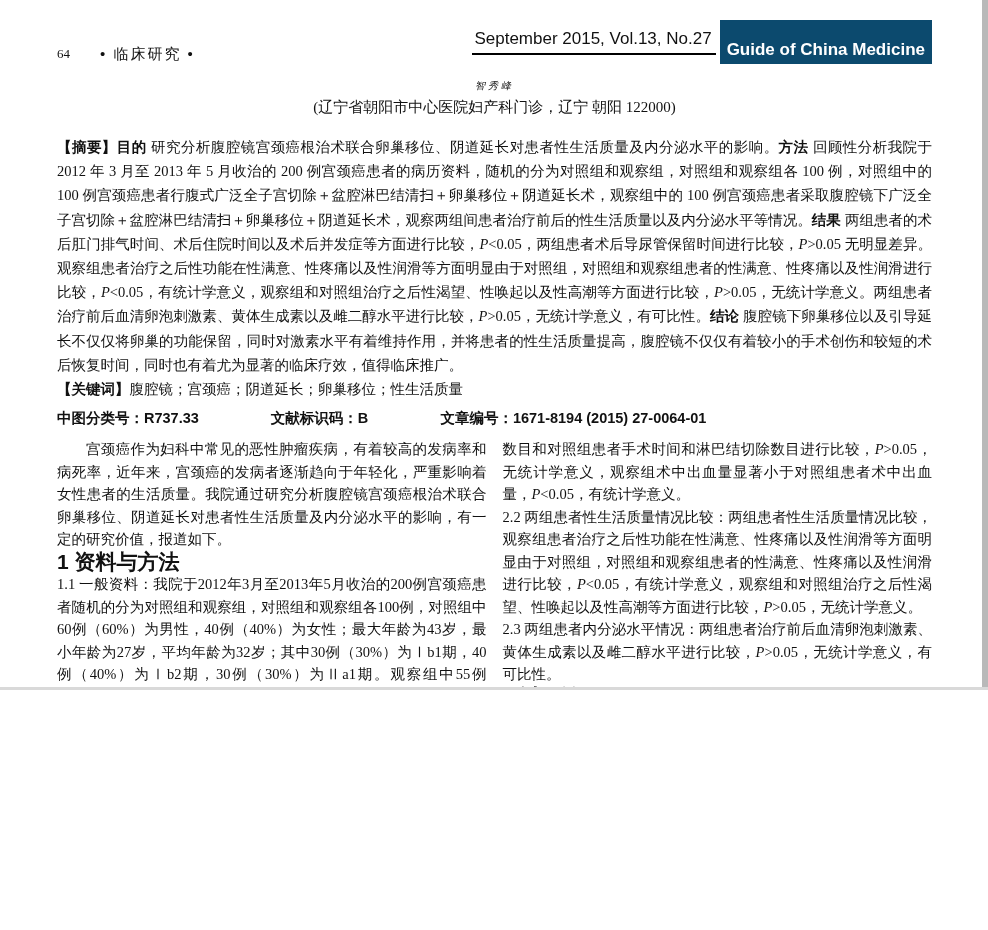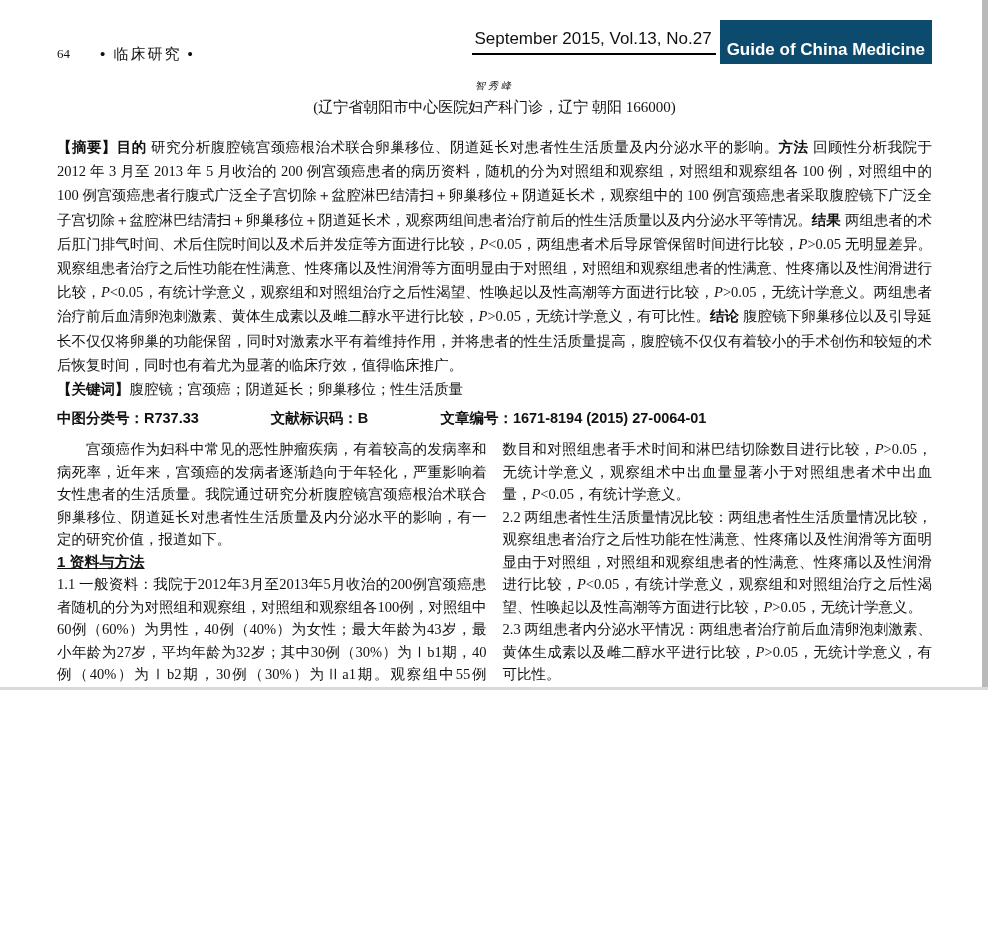--- a/index.html
+++ b/index.html
@@ -64,21 +64,21 @@
   .meta-item { margin-right:68px;text-align:center; }
   .meta-item:last-child { margin-right:0; }
   .doi-line { margin:4px 0 0 2px; font-size:15px; line-height:22px; }
   
   .columns { display:flex; gap:16px; margin-top:9px; }
   .col { flex:1 1 0; min-width:0; }
   .body-p { margin:0; font-size:14.5px; line-height:22.5px; text-align:justify; }
   .body-p.indent { text-indent:2em; }
   .body-heading {
     font-family:"Liberation Sans",sans-serif; font-weight:bold;
-    font-size:15px; line-height:22.5px;text-decoration:underline;
+    font-size:21px; line-height:22.5px;
   }
   .pv { font-style:italic; font-family:"Liberation Serif",serif; }
 </style>
 </head>
 <body>
 
 <div class="page">
 
   <header class="page-header">
     <div class="header-left">
@@ -86,21 +86,21 @@
       <span class="section-label">• 临床研究 •</span>
     </div>
     <div class="header-right">
       <span class="issue-info">September 2015, Vol.13, No.27</span>
       <span class="journal-name">Guide of China Medicine</span>
     </div>
   </header>
 
 
   <div class="author">智秀峰</div>
-  <div class="affiliation">(辽宁省朝阳市中心医院妇产科门诊，辽宁 朝阳 166000)</div>
+  <div class="affiliation">(辽宁省朝阳市中心医院妇产科门诊，辽宁 朝阳 122000)</div>
 
   <p class="abstract"><span class="seg-bold">【摘要】目的 </span><span>研究分析腹腔镜宫颈癌根治术联合卵巢移位、阴道延长对患者性生活质量及内分泌水平的影响。</span><span class="seg-bold">方法 </span><span>回顾性分析我院于 2012 年 3 月至 2013 年 5 月收治的 200 例宫颈癌患者的病历资料，随机的分为对照组和观察组，对照组和观察组各 100 例，对照组中的 100 例宫颈癌患者行腹式广泛全子宫切除＋盆腔淋巴结清扫＋卵巢移位＋阴道延长术，观察组中的 100 例宫颈癌患者采取腹腔镜下广泛全子宫切除＋盆腔淋巴结清扫＋卵巢移位＋阴道延长术，观察两组间患者治疗前后的性生活质量以及内分泌水平等情况。</span><span class="seg-bold">结果 </span><span>两组患者的术后肛门排气时间、术后住院时间以及术后并发症等方面进行比较，<i class="pv">P</i>&lt;0.05，两组患者术后导尿管保留时间进行比较，<i class="pv">P</i>&gt;0.05 无明显差异。观察组患者治疗之后性功能在性满意、性疼痛以及性润滑等方面明显由于对照组，对照组和观察组患者的性满意、性疼痛以及性润滑进行比较，<i class="pv">P</i>&lt;0.05，有统计学意义，观察组和对照组治疗之后性渴望、性唤起以及性高潮等方面进行比较，<i class="pv">P</i>&gt;0.05，无统计学意义。两组患者治疗前后血清卵泡刺激素、黄体生成素以及雌二醇水平进行比较，<i class="pv">P</i>&gt;0.05，无统计学意义，有可比性。</span><span class="seg-bold">结论 </span><span>腹腔镜下卵巢移位以及引导延长不仅仅将卵巢的功能保留，同时对激素水平有着维持作用，并将患者的性生活质量提高，腹腔镜不仅仅有着较小的手术创伤和较短的术后恢复时间，同时也有着尤为显著的临床疗效，值得临床推广。</span></p>
 
   <p class="keywords"><span class="seg-bold">【关键词】</span><span class="keywords-text">腹腔镜；宫颈癌；阴道延长；卵巢移位；性生活质量</span></p>
 
   <p class="meta-line">
     <span class="meta-item"><span>中图分类号：</span><span>R737.33</span></span>
     <span class="meta-item"><span>文献标识码：</span><span>B</span></span>
     <span class="meta-item"><span>文章编号：</span><span>1671-8194 (2015) 27-0064-01</span></span>
   </p>

